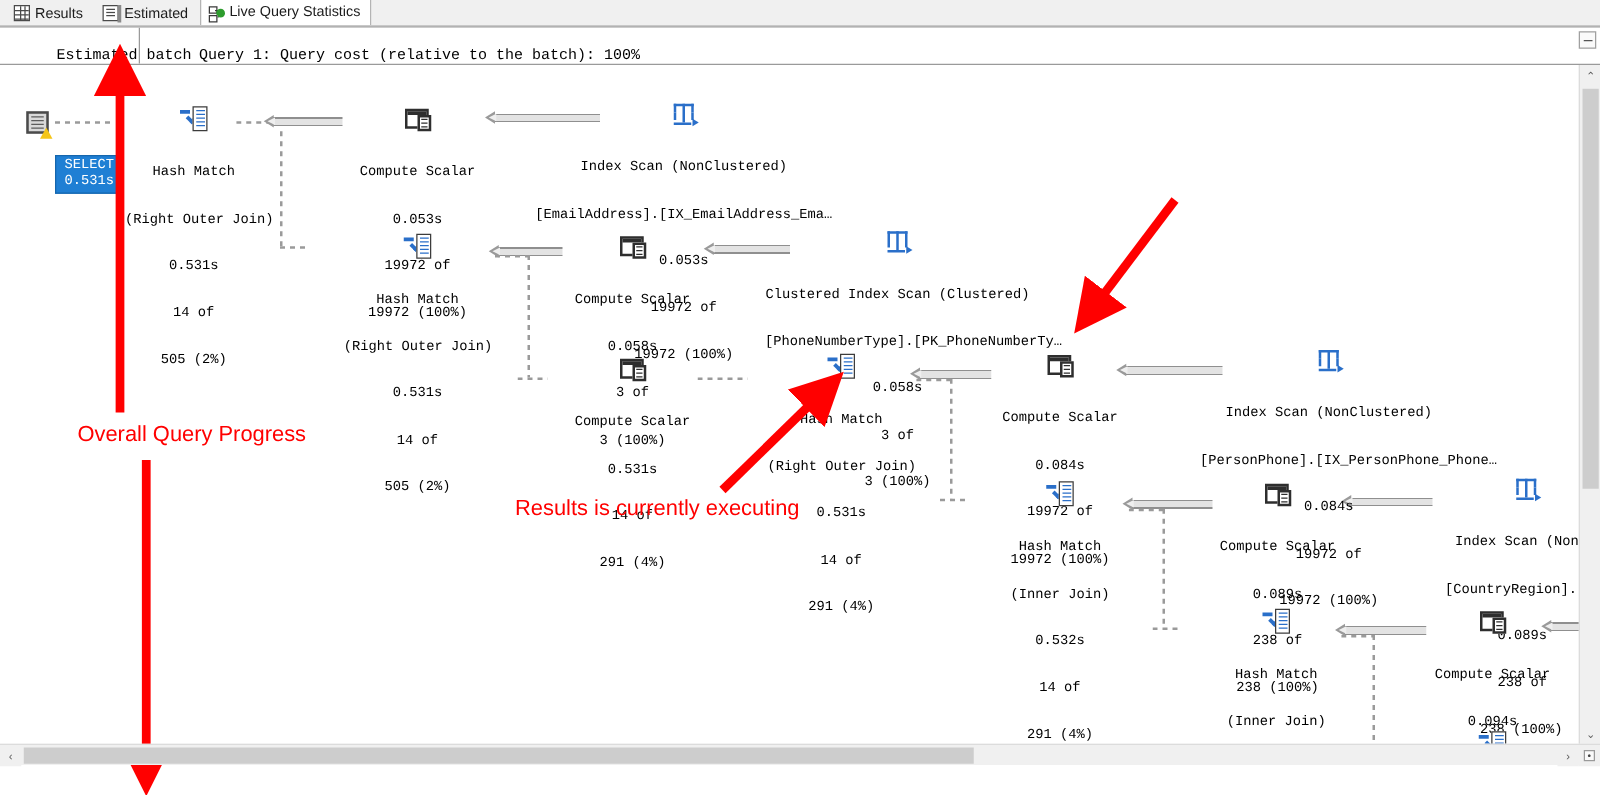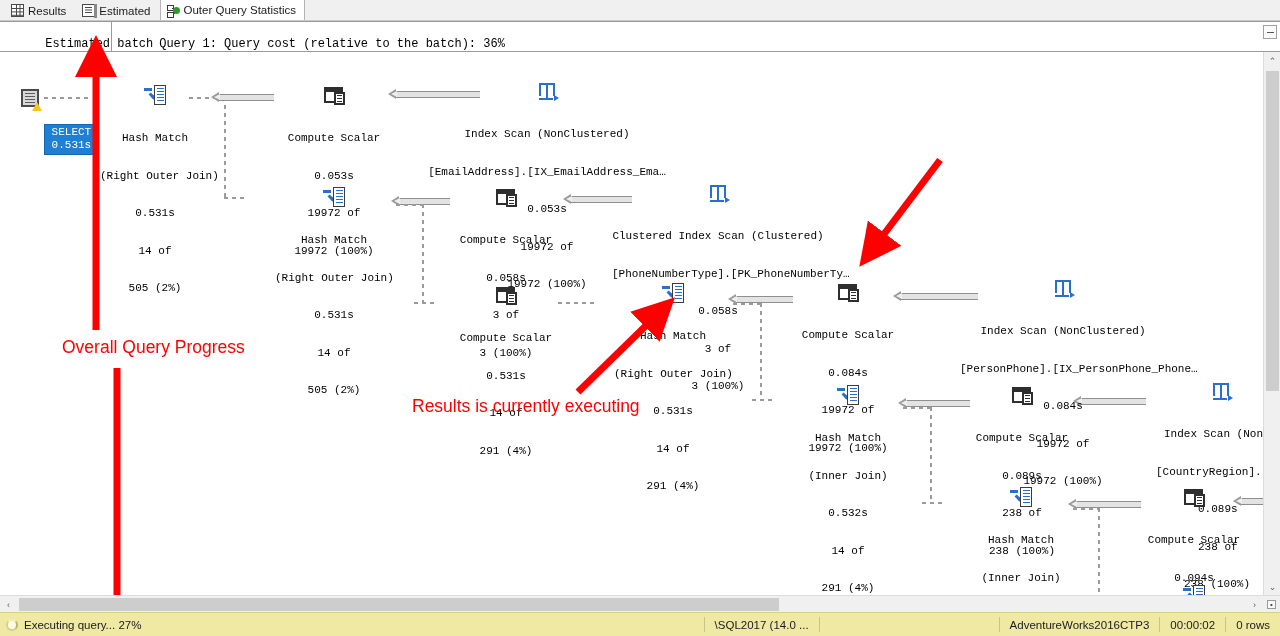--- a/index.html
+++ b/index.html
@@ -346,31 +346,31 @@
     </div>
     <div class="tab">
       <span class="tab-ico ico-msg"></span>
       <span>Estimated</span>
     </div>
     <div class="tab active">
       <span class="tab-ico ico-lqs">
         <span class="bar"></span>
           <span class="dot"></span>
       </span>
-      <span>Outer Query Statistics</span>
+      <span>Live Query Statistics</span>
     </div>
   </div>
 
   <div class="qheader">
     <div class="qh-left">
       <span>Estimated batch</span>
       
     </div>
     <div class="qh-right">
-      <span>Query 1: Query cost (relative to the batch): 36%</span><br>
+      <span>Query 1: Query cost (relative to the batch): 100%</span><br>
       
     </div>
     <div class="qh-close"></div>
   </div>
 
   <div class="canvas">
 
     <div class="dash-h" style="left:44px;  top:45px;  width:46px;"></div>
     <div class="dash-h" style="left:189px; top:45px;  width:36px;"></div>
     <div class="dash-v" style="left:224px; top:45px;  height:100px;"></div>
@@ -613,26 +613,14 @@
       </div>
     <div class="hs-thumb"></div>
     <div class="hs-btn right">
         <span>›</span>
       </div>
     <div class="hs-corner">
         <span class="sq">•</span>
       </div>
   </div>
 
-  <div class="statusbar">
-    <div class="sb-left">
-      <span class="spinner"></span>
-      <span>Executing query... 27%</span>
-    </div>
-    <div class="sb-spacer"></div>
-    <div class="sb-cell">\SQL2017 (14.0 ...</div>
-    <div class="sb-cell" style="width:180px;"></div>
-    <div class="sb-cell">AdventureWorks2016CTP3</div>
-    <div class="sb-cell">00:00:02</div>
-    <div class="sb-cell">0 rows</div>
-  </div>
 
 </div>
 
 </body></html>

